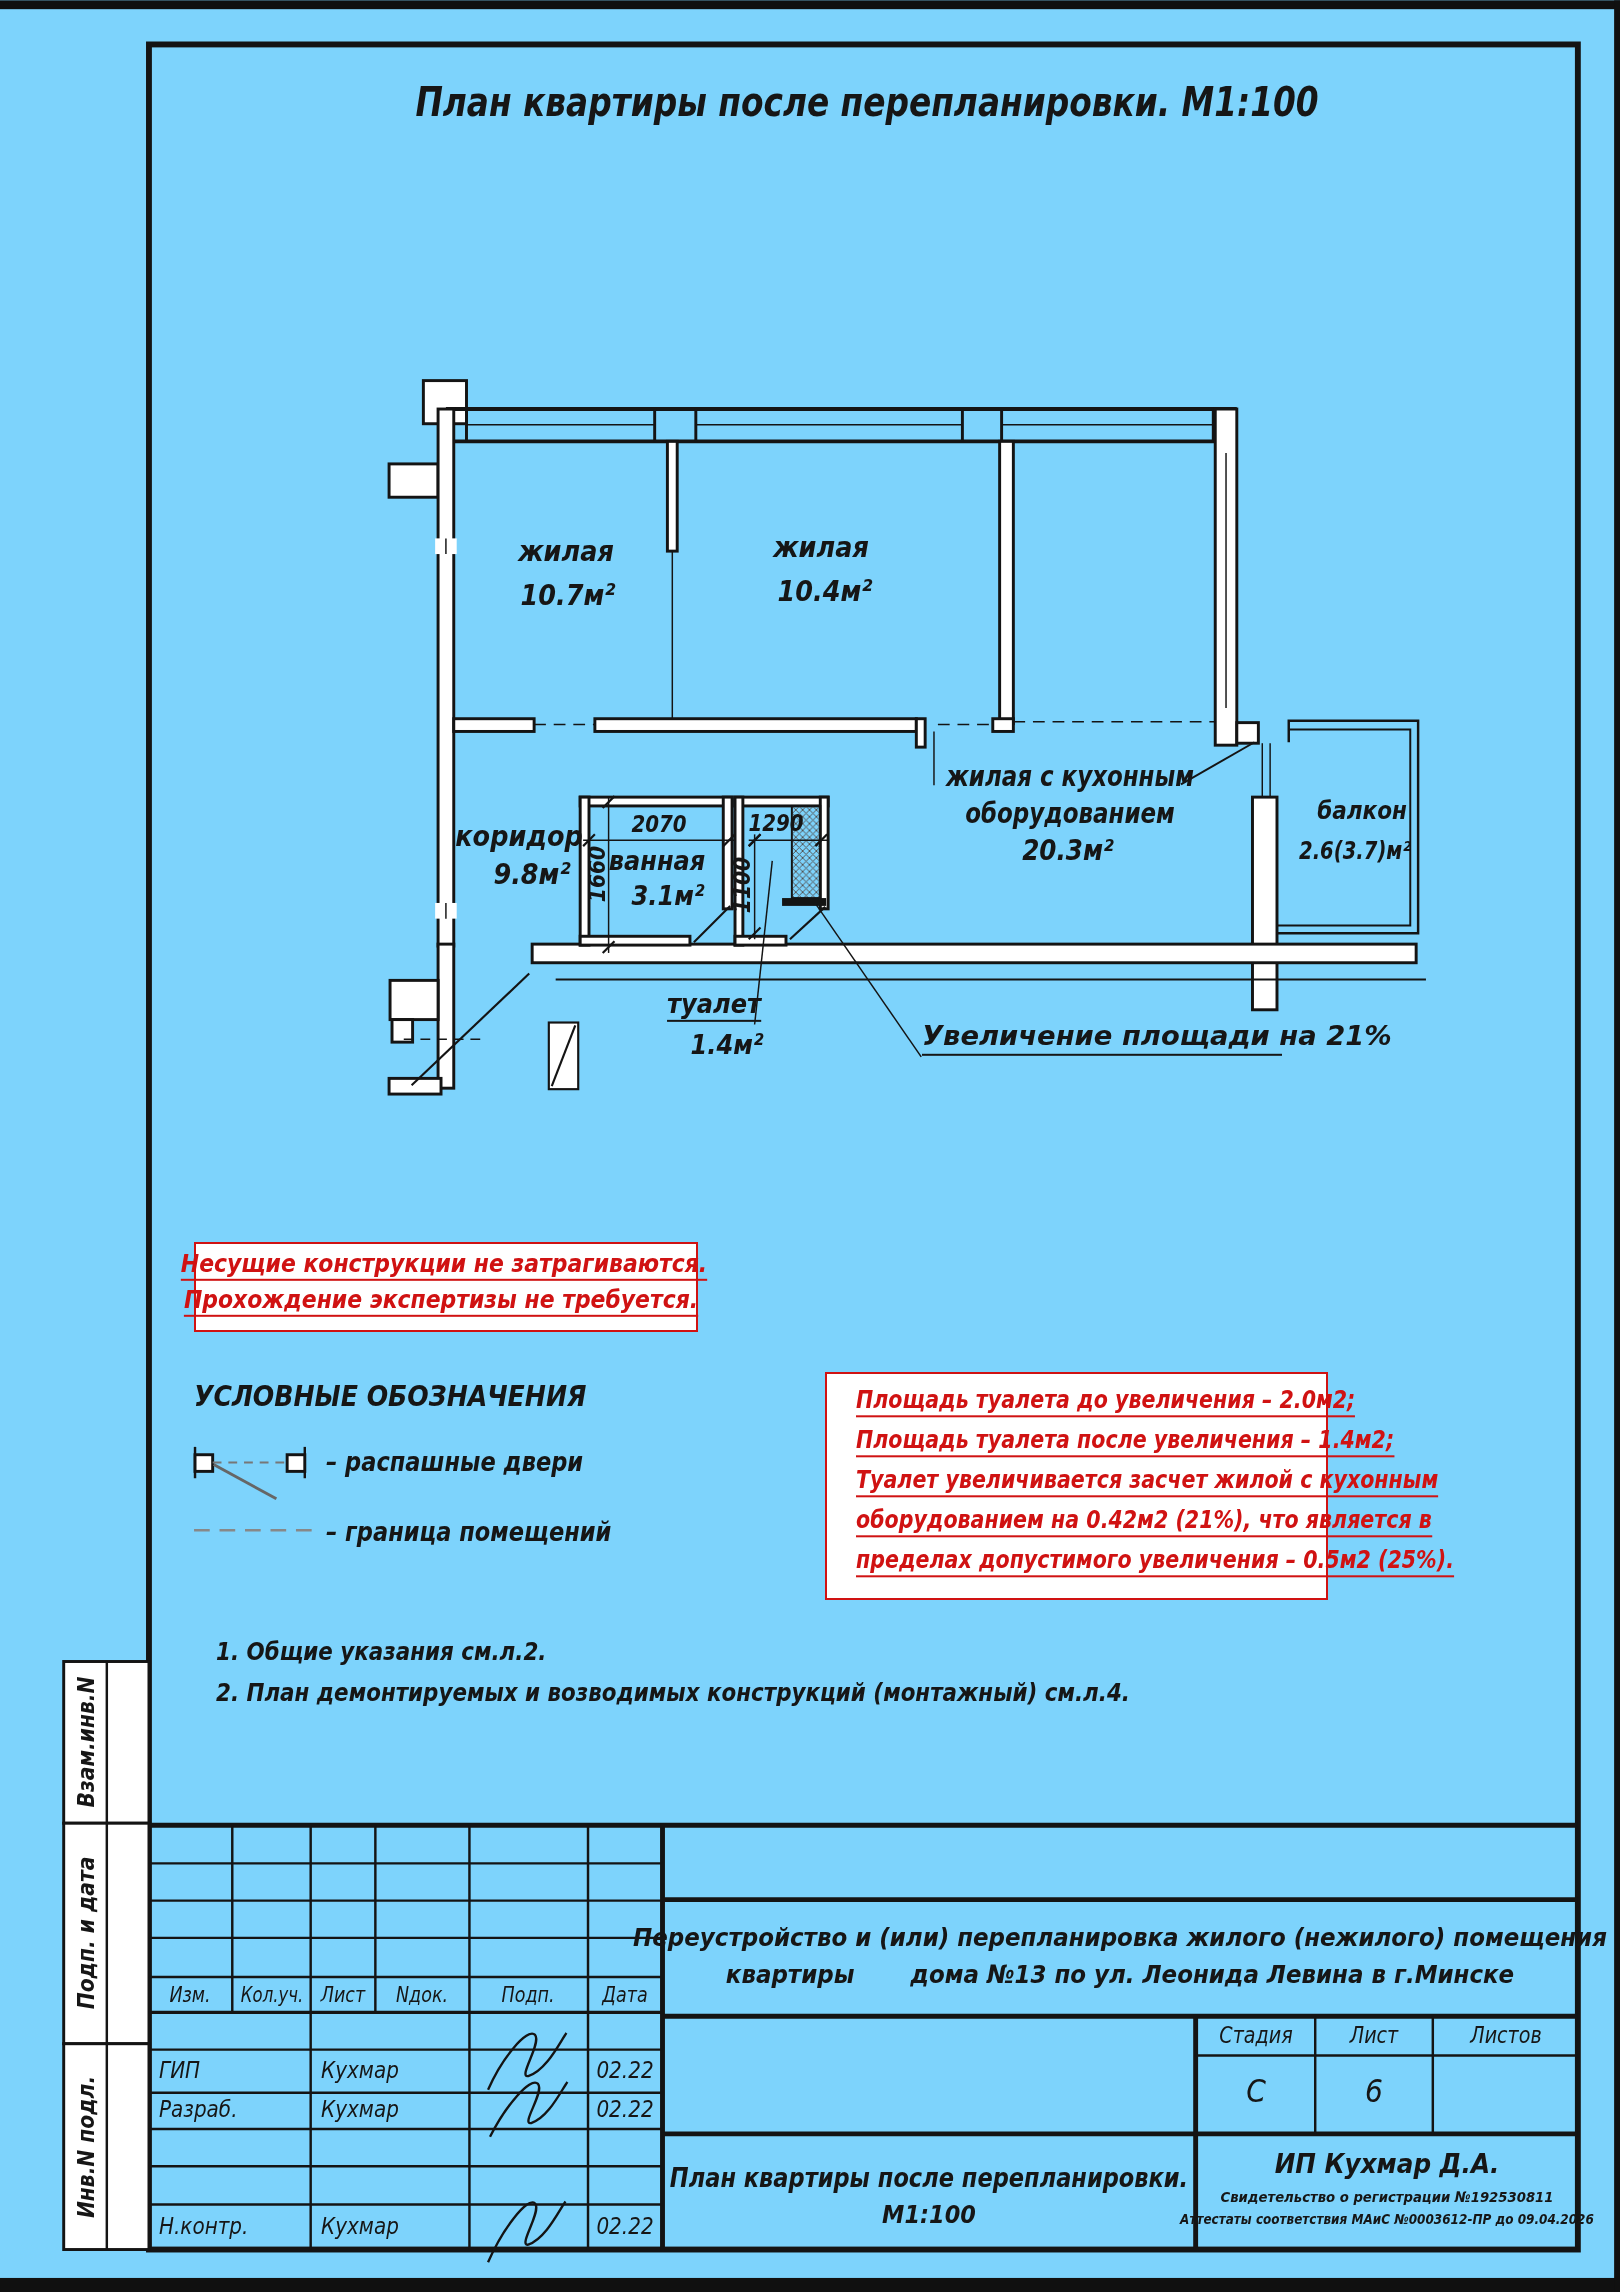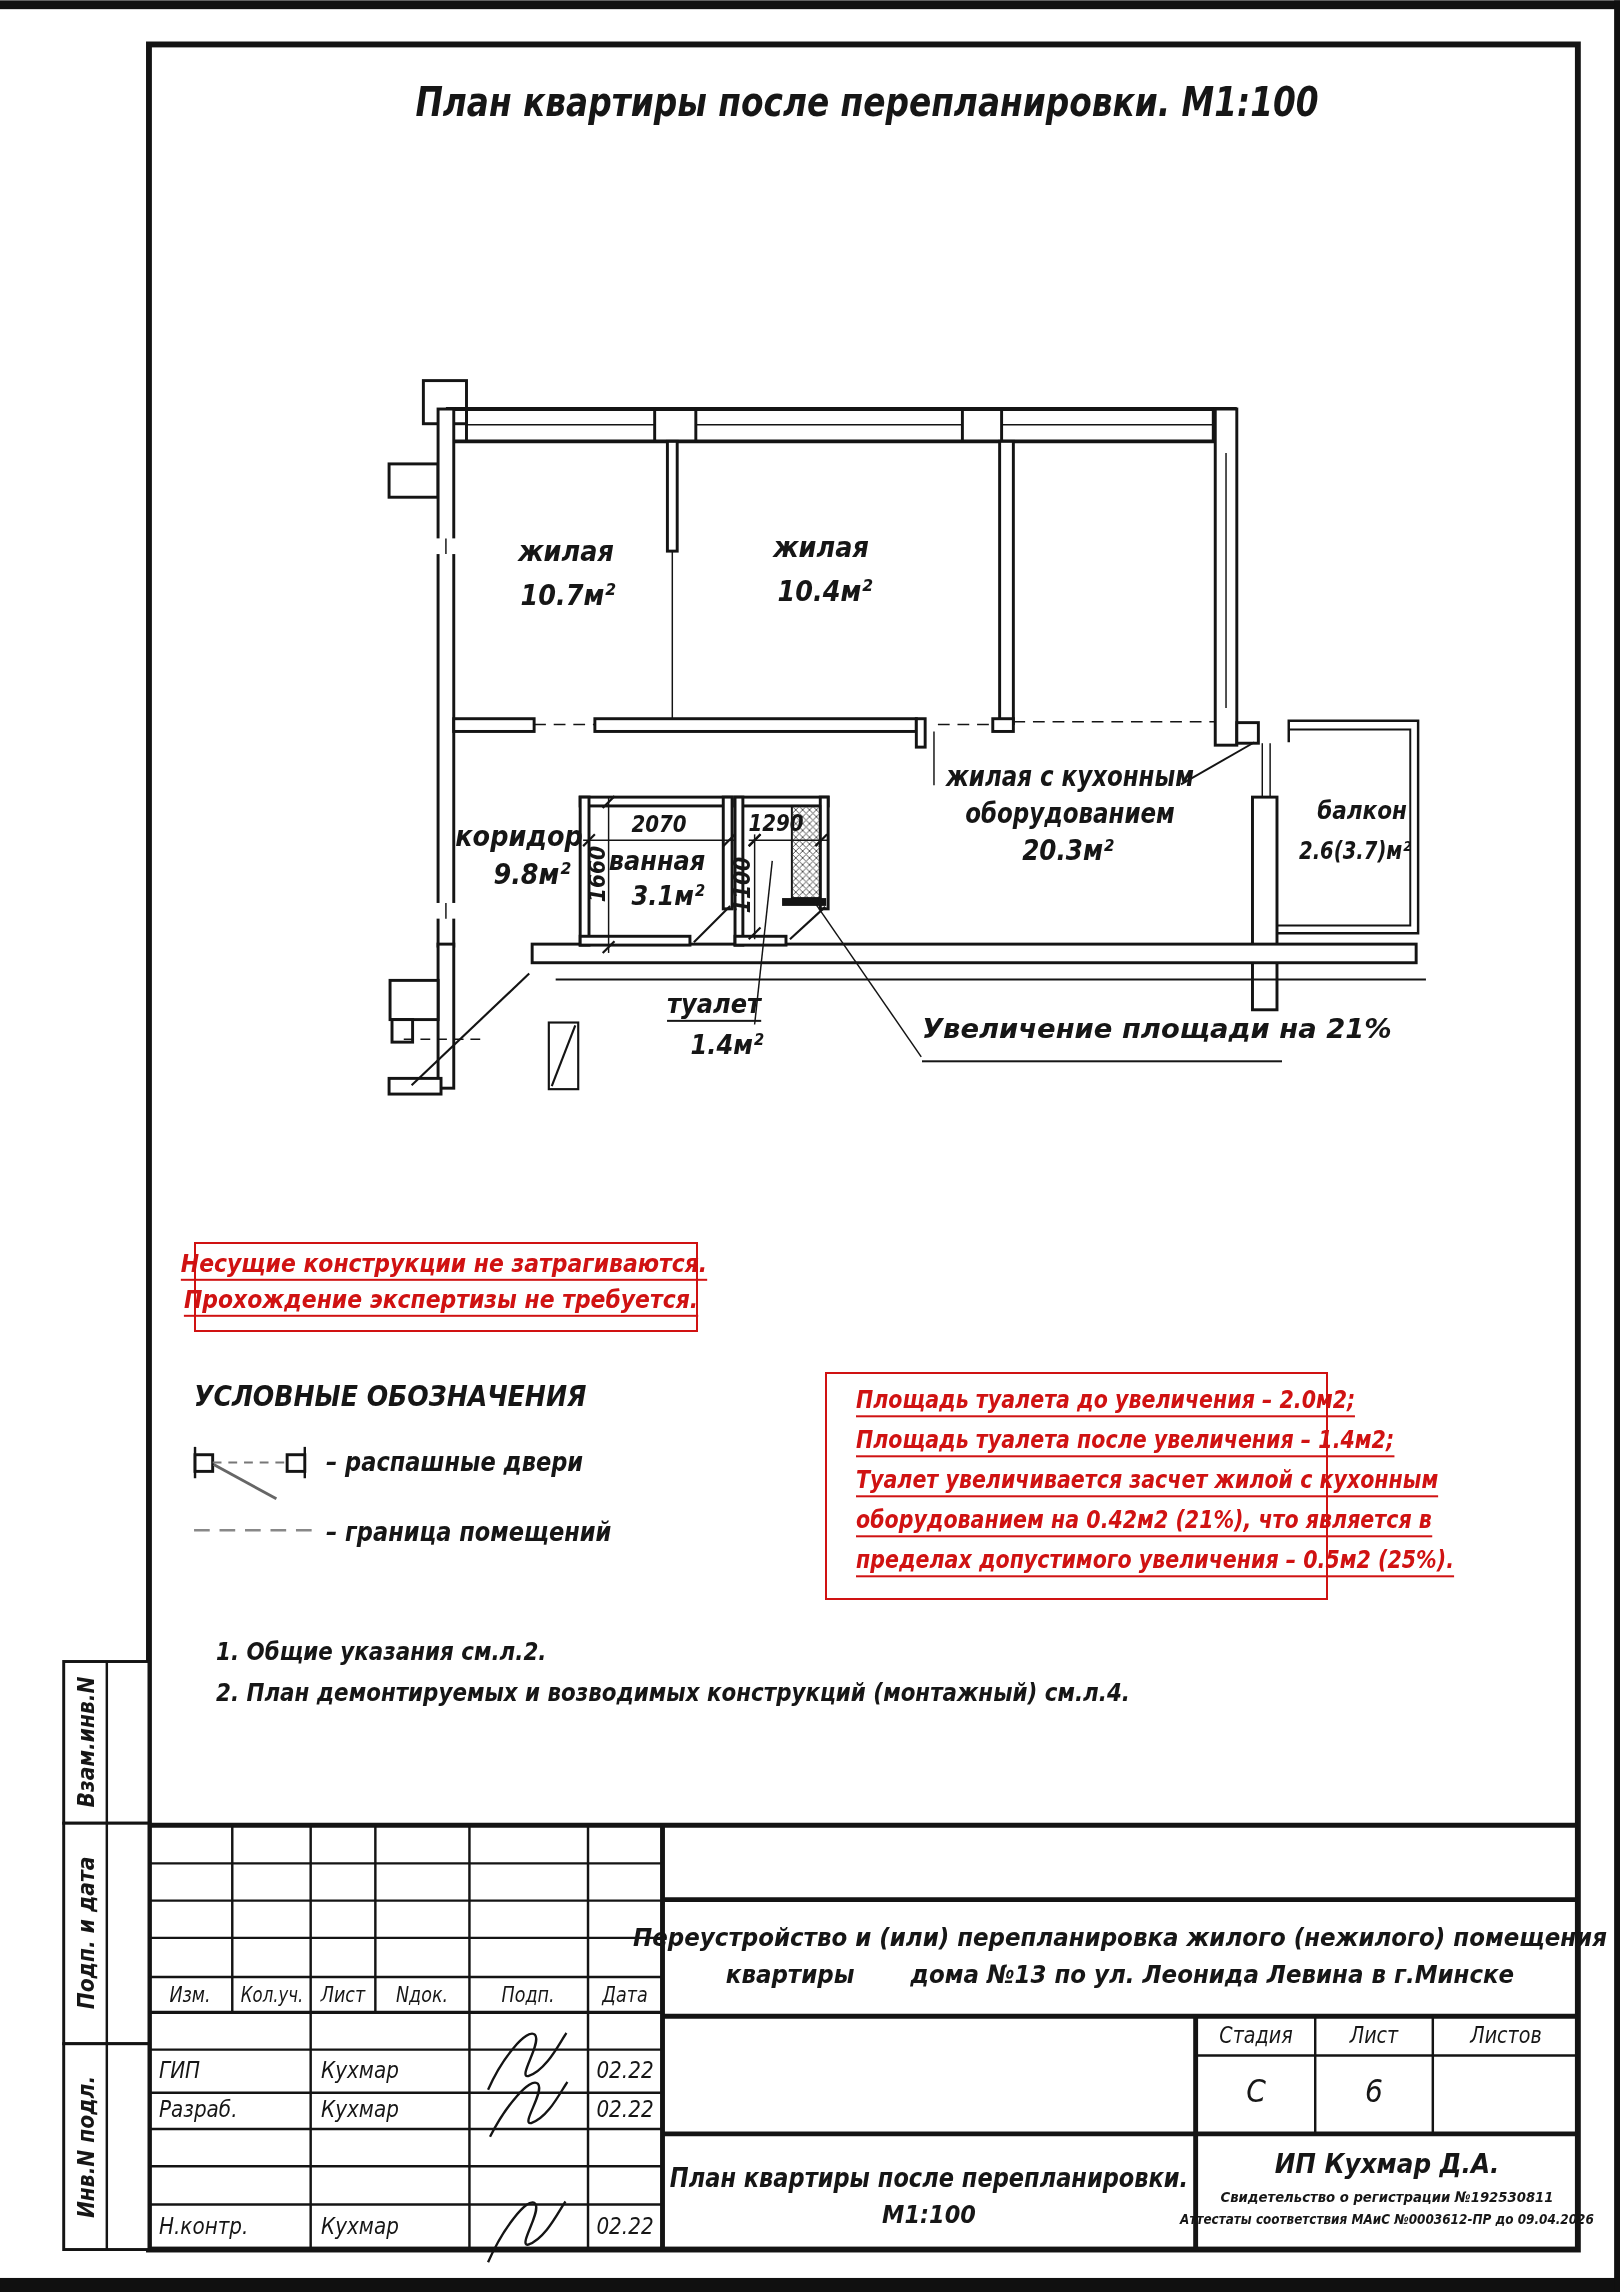--- a/index.html
+++ b/index.html
@@ -1,16 +1,16 @@
 <!DOCTYPE html>
 <html><head>
 <meta charset="utf-8">
 <style>
   html,body{margin:0;padding:0;background:#e8e8e8;}
-  .page{position:relative;width:1620px;height:2293px;background:#ffffff;overflow:hidden;
+  .page{position:relative;width:1620px;height:2293px;background:#7dd3fc;overflow:hidden;
         font-family:"DejaVu Sans",sans-serif;}
   .plan-svg{position:absolute;left:0;top:0;width:1620px;height:2293px;}
   .t{position:absolute;white-space:nowrap;font-style:italic;color:#161616;line-height:1;}
   .tc{transform:translate(-50%,-50%) scaleX(var(--sx,0.88));}
   .tl{transform:translateY(-50%) scaleX(var(--sx,0.88));transform-origin:left center;}
   .rot{transform:translate(-50%,-50%) rotate(-90deg) scaleX(var(--sx,0.9));}
   .b{font-weight:700;}
   .red{color:#d01212;}
   .ul{border-bottom:2.9px solid currentColor;padding-bottom:2.9px;}
   .redbox{position:absolute;border:2.5px solid #d01212;background:#fff;}
@@ -211,21 +211,21 @@
   <div class="t tc b" style="left:657px;top:861px;font-size:27.4px;">ванная</div>
   <div class="t tc b" style="left:668px;top:896px;font-size:27.4px;">3.1м²</div>
   <div class="t tc b ul" style="left:714px;top:1006px;font-size:27.4px;border-bottom-width:2px;">туалет</div>
   <div class="t tc b" style="left:727px;top:1045px;font-size:27.4px;">1.4м²</div>
 
   <div class="t tc b" style="left:659px;top:824px;font-size:22.5px;">2070</div>
   <div class="t rot b" style="left:597px;top:874px;font-size:22.5px;">1660</div>
   <div class="t tc b" style="left:776px;top:823px;font-size:22.5px;">1290</div>
   <div class="t rot b" style="left:742px;top:885px;font-size:22.5px;">1100</div>
 
-  <div class="t tl b" style="left:922px;top:1039px;font-size:27.4px;--sx:1;width:360px;border-bottom:2.5px solid #161616;padding-bottom:18px;">Увеличение площади на 21%</div>
+  <div class="t tl b" style="left:922px;top:1039px;font-size:27.4px;--sx:1;width:360px;border-bottom:2.5px solid #161616;padding-bottom:5px;">Увеличение площади на 21%</div>
 
   <div class="redbox" style="left:194px;top:1242px;width:500px;height:86px;"></div>
   <div class="t tc b red ul" style="left:444px;top:1266px;font-size:25.5px;--sx:.86;">Несущие конструкции не затрагиваются.</div>
   <div class="t tc b red ul" style="left:441px;top:1302px;font-size:25.5px;--sx:.86;">Прохождение экспертизы не требуется.</div>
 
   <div class="redbox" style="left:825px;top:1372px;width:499px;height:224px;"></div>
   <div class="t tl b red ul" style="left:856px;top:1403px;font-size:24.5px;--sx:.84;">Площадь туалета до увеличения – 2.0м2;</div>
   <div class="t tl b red ul" style="left:856px;top:1443px;font-size:24.5px;--sx:.84;">Площадь туалета после увеличения – 1.4м2;</div>
   <div class="t tl b red ul" style="left:856px;top:1483px;font-size:24.5px;--sx:.84;">Туалет увеличивается засчет жилой с кухонным</div>
   <div class="t tl b red ul" style="left:856px;top:1523px;font-size:24.5px;--sx:.84;">оборудованием на 0.42м2 (21%), что является в</div>

